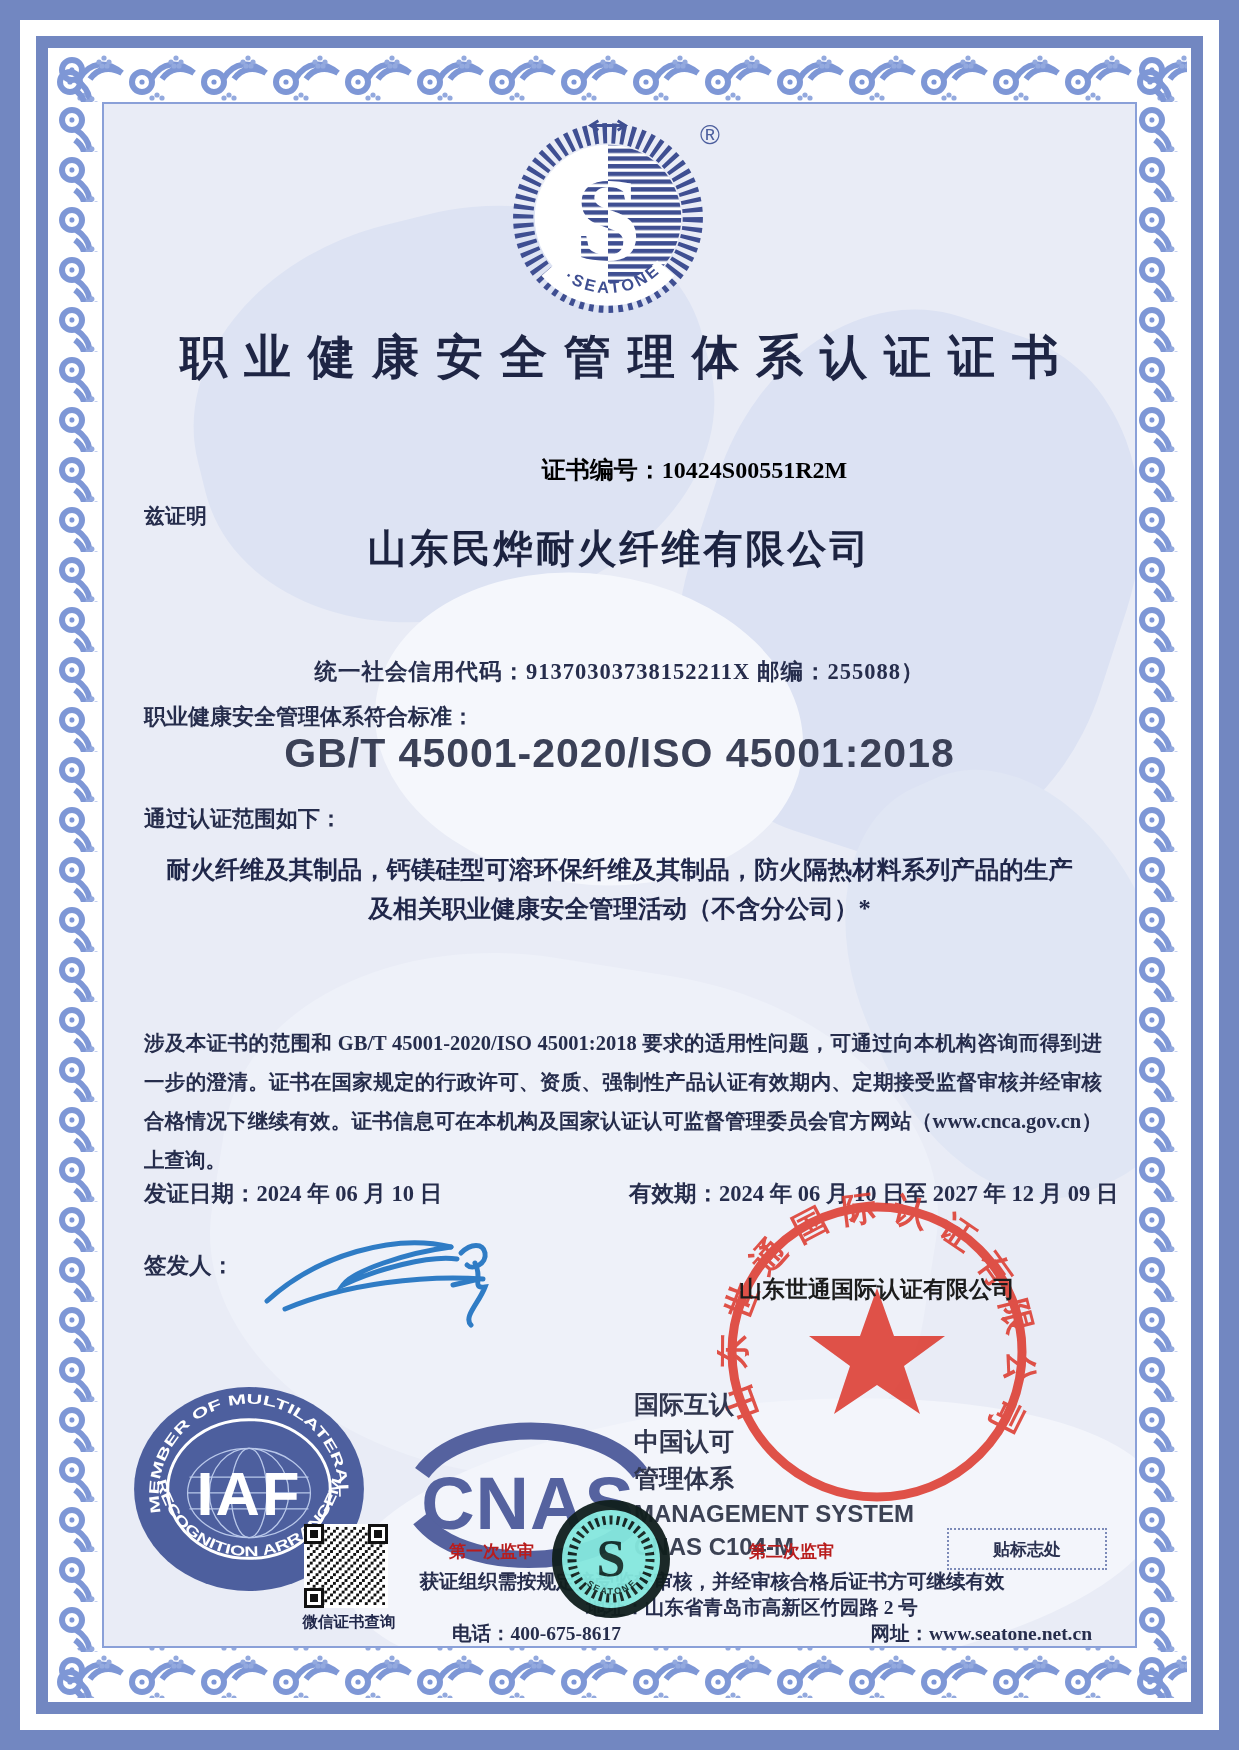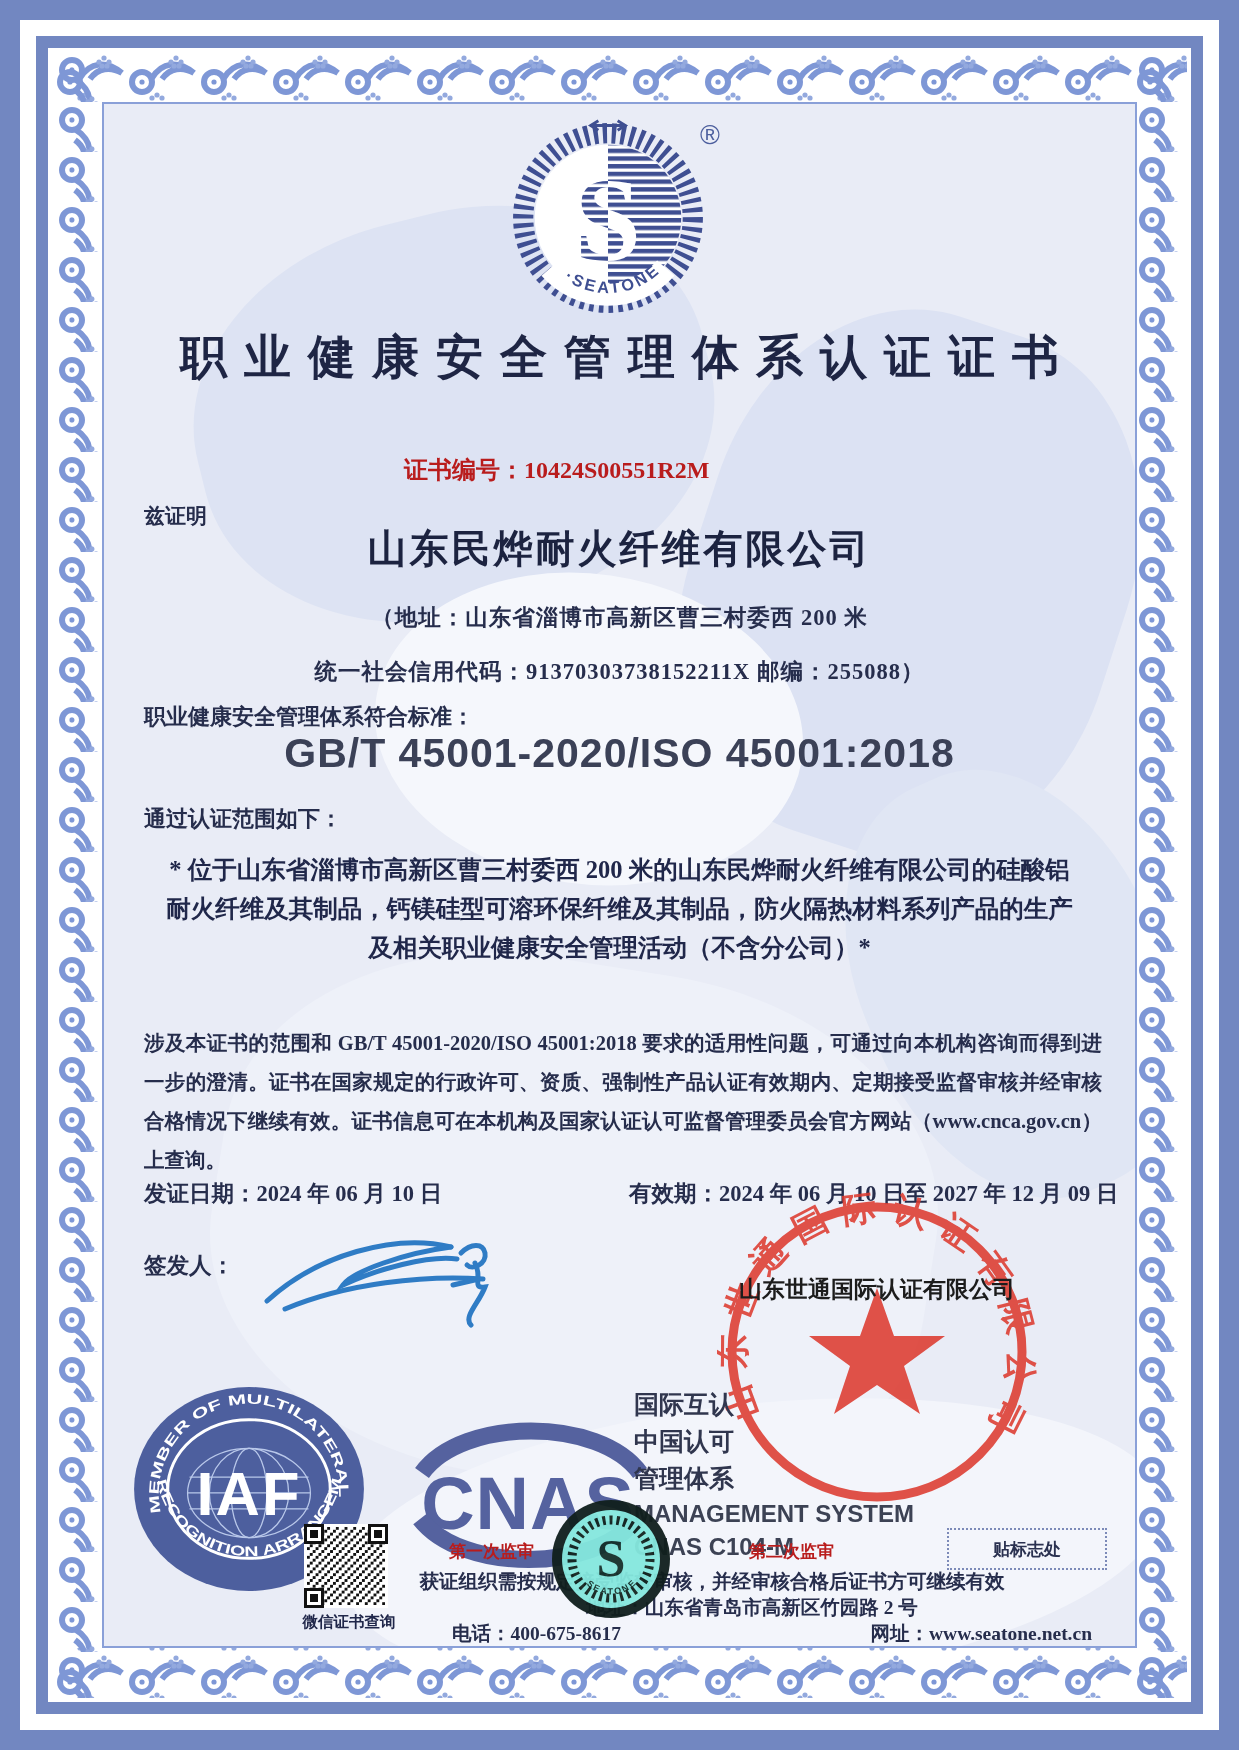--- a/index.html
+++ b/index.html
@@ -16,22 +16,22 @@
     position:absolute; inset:102px; background:#e9ecf6;
     border:2px solid #8aa0d8; overflow:hidden;
   }
   .wm { position:absolute; z-index:0; }
   .abs { position:absolute; z-index:2; }
   .title {
     left:20px; right:20px; top:222px; text-align:center;
     font-size:47px; font-weight:bold; letter-spacing:17px; text-indent:17px;
     color:#1e2544;
   }
-  .cert-no { left:300px; right:150px; top:350px; text-align:left;
-    font-size:24px; font-weight:bold; color:#b91c1c; }
+  .cert-no { left:300px; right:150px; top:350px; text-align:center;
+    font-size:24px; font-weight:bold; color:#000000; }
   .intro { left:40px; top:398px; font-size:21px; font-weight:bold; }
   .company { left:20px; right:20px; top:418px; text-align:center;
     font-size:39px; font-weight:bold; letter-spacing:3px; color:#1c2340; }
   .addr { left:20px; right:20px; text-align:center; font-size:22.5px;
     font-weight:bold; letter-spacing:1px; }
   .label-line { left:40px; font-size:22px; font-weight:bold;margin-top:8px; }
   .gbt { left:20px; right:20px; top:626px; text-align:center;
     font-size:41px; font-weight:600; color:#3b4157; letter-spacing:1px;
     font-family:"Liberation Sans", sans-serif; }
   .scope { left:50px; right:50px; top:746px; text-align:center;
@@ -154,29 +154,27 @@
       <path d="M-16,-96 h32 M10,-101 l8,5 l-8,5 M-10,-101 l-8,5 l8,5" stroke="#3f4f92" stroke-width="3" fill="none"></path>
     </svg>
     <div class="abs reg-mark">®</div>
 
     <div class="abs title">职业健康安全管理体系认证证书</div>
 
     <div class="abs cert-no">证书编号：10424S00551R2M</div>
 
     <div class="abs intro">兹证明</div>
     <div class="abs company">山东民烨耐火纤维有限公司</div>
-    <div class="abs addr" style="top:498px;">（地址：山东省淄博市高新区曹三村委西 200 米</div>
     <div class="abs addr" style="top:536px;margin-top:16px;">统一社会信用代码：91370303738152211X 邮编：255088）</div>
 
     <div class="abs label-line" style="top:590px;">职业健康安全管理体系符合标准：</div>
     <div class="abs gbt">GB/T 45001-2020/ISO 45001:2018</div>
 
     <div class="abs label-line" style="top:692px;">通过认证范围如下：</div>
     <div class="abs scope">
-      <div>* 位于山东省淄博市高新区曹三村委西 200 米的山东民烨耐火纤维有限公司的硅酸铝</div>
       <div>耐火纤维及其制品，钙镁硅型可溶环保纤维及其制品，防火隔热材料系列产品的生产</div>
       <div>及相关职业健康安全管理活动（不含分公司）*</div>
     </div>
 
     <div class="abs legal">涉及本证书的范围和 GB/T 45001-2020/ISO 45001:2018 要求的适用性问题，可通过向本机构咨询而得到进一步的澄清。证书在国家规定的行政许可、资质、强制性产品认证有效期内、定期接受监督审核并经审核合格情况下继续有效。证书信息可在本机构及国家认证认可监督管理委员会官方网站（www.cnca.gov.cn）上查询。</div>
 
     <div class="abs dateline" style="left:40px;top:1074px;">发证日期：2024 年 06 月 10 日</div>
     <div class="abs dateline" style="left:525px;top:1074px;">有效期：2024 年 06 月 10 日至 2027 年 12 月 09 日</div>
     <div class="abs dateline" style="left:40px;top:1146px;">签发人：</div>
 

